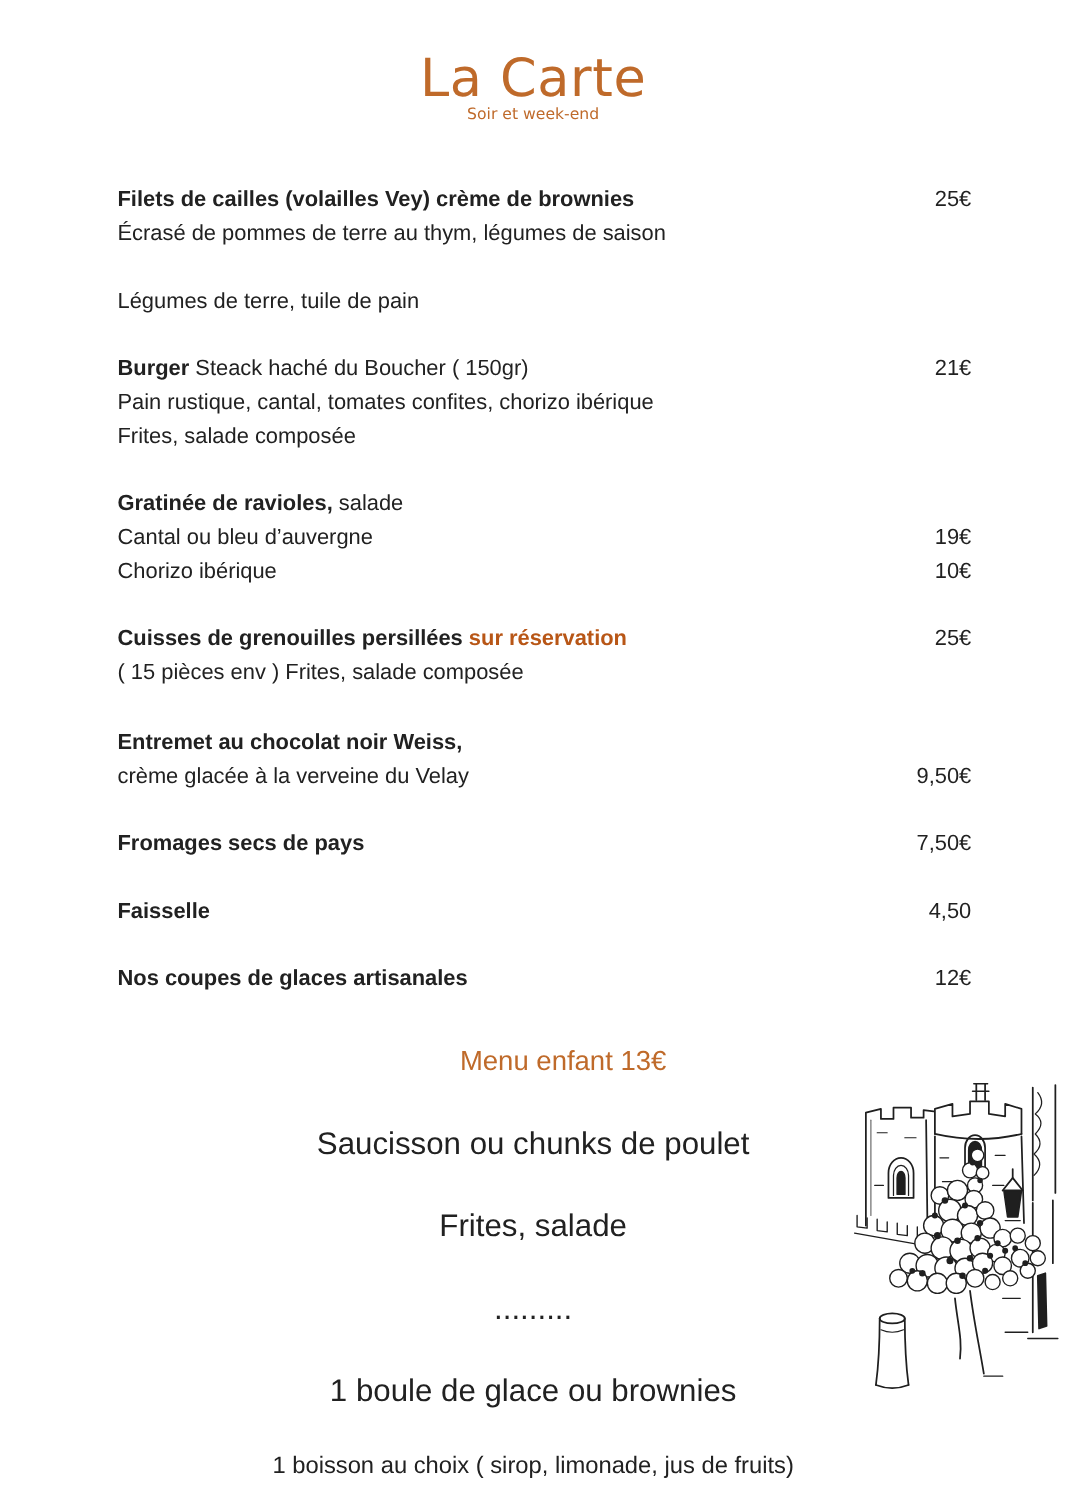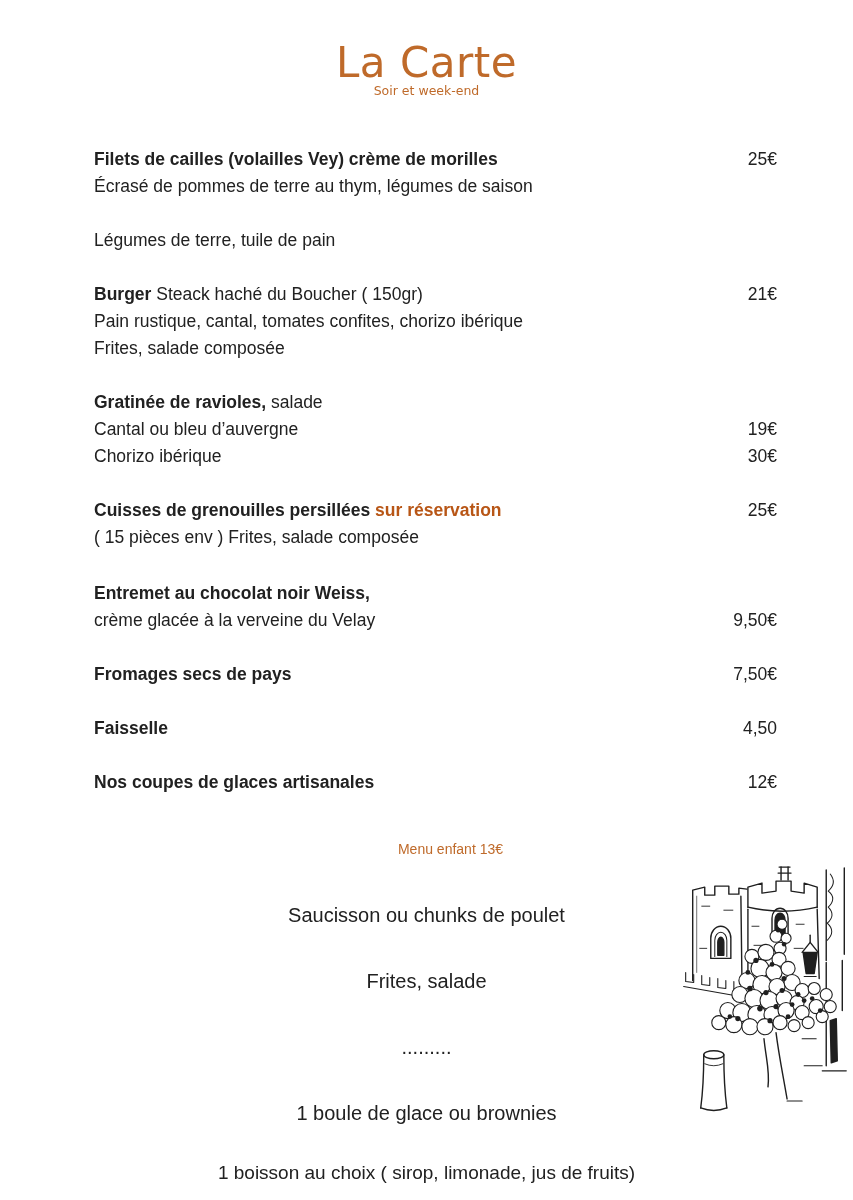--- a/index.html
+++ b/index.html
@@ -42,47 +42,47 @@
   .item.section-start{margin-top:29px;}
   .item:last-child{margin-bottom:0;}
   .line{display:flex;line-height:27px;}
   .line-text{flex:1;min-width:0;}
   .seg-bold{font-weight:700;}
   .seg-orange{font-weight:700;color:var(--accent-strong);}
   .price{margin-left:12px;white-space:nowrap;font-weight:400;}
   
   .kids{margin-top:38px;text-align:center;}
   .kids-title{
-    font-size:14px;line-height:30px;font-weight:400;
+    font-size:22px;line-height:30px;font-weight:400;
     color:var(--accent);
     padding-left:48px;
   }
   .kids-lines{margin-top:28px;}
-  .kids-line{font-size:20px;line-height:30px;margin-top:36px;}
+  .kids-line{font-size:25px;line-height:30px;margin-top:36px;}
   .kids-drinks{margin-top:30px;font-size:19px;line-height:30px;}
   
   .illustration{
     position:absolute;
     top:860px;right:-2px;
     width:172px;height:256px;
   }
 </style>
 </head>
 <body>
 
 <header>
   <h1 class="title">La Carte</h1>
   <div class="subtitle">Soir et week-end</div>
 </header>
 
 <main class="menu">
 
   <div class="item">
     <div class="line">
-      <span class="line-text"><span class="seg-bold">Filets de cailles (volailles Vey) crème de morilles</span><span></span></span>
+      <span class="line-text"><span class="seg-bold">Filets de cailles (volailles Vey) crème de brownies</span><span></span></span>
       <span class="price">25€</span>
     </div>
     <div class="line">
       <span class="line-text"><span>Écrasé de pommes de terre au thym, légumes de saison</span></span>
     </div>
   </div>
 
   <div class="item">
     <div class="line">
       <span class="line-text"><span>Légumes de terre, tuile de pain</span></span>
@@ -105,21 +105,21 @@
   <div class="item">
     <div class="line">
       <span class="line-text"><span class="seg-bold">Gratinée de ravioles,</span><span> salade</span></span>
     </div>
     <div class="line">
       <span class="line-text"><span>Cantal ou bleu d’auvergne</span></span>
       <span class="price">19€</span>
     </div>
     <div class="line">
       <span class="line-text"><span>Chorizo ibérique</span></span>
-      <span class="price">30€</span>
+      <span class="price">10€</span>
     </div>
   </div>
 
   <div class="item">
     <div class="line">
       <span class="line-text"><span class="seg-bold">Cuisses de grenouilles persillées </span><span class="seg-orange">sur réservation</span></span>
       <span class="price">25€</span>
     </div>
     <div class="line">
       <span class="line-text"><span>( 15 pièces env ) Frites, salade composée</span></span>

